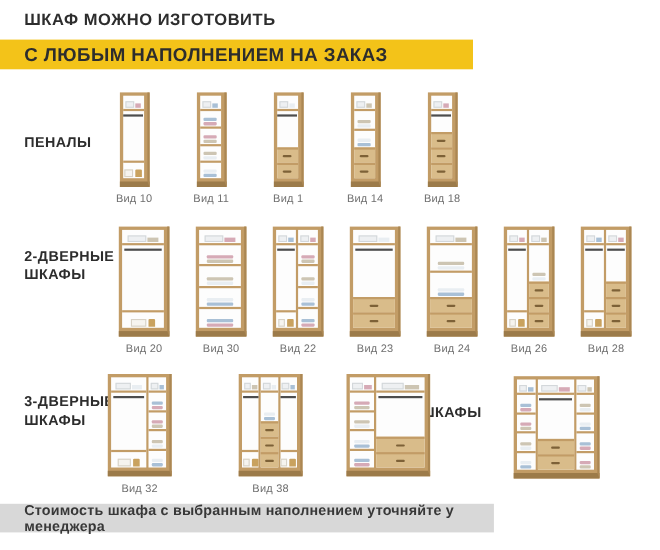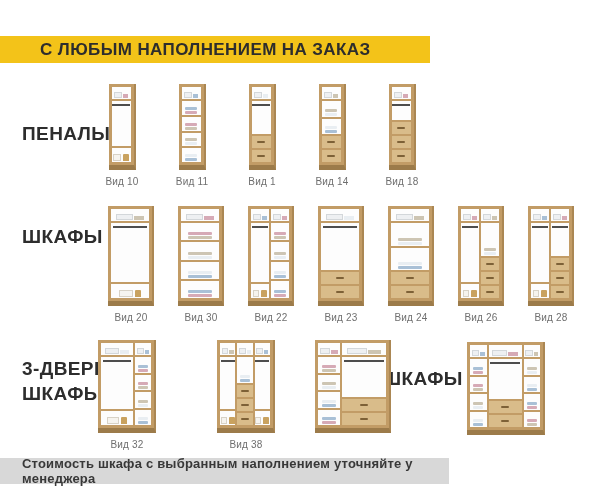--- a/index.html
+++ b/index.html
@@ -2,22 +2,22 @@
 <html><head>
 <meta charset="utf-8">
 <style>
   html,body{margin:0;padding:0;background:#fff;}
   #page{position:relative;width:600px;height:500px;background:#ffffff;overflow:hidden;
         font-family:"Liberation Sans",sans-serif;color:#2d2d2d;}
   .title1{position:absolute;left:22px;top:10px;font-size:15px;font-weight:bold;
           letter-spacing:.5px;color:#2d2d2d;}
   .banner{position:absolute;left:0;top:36px;width:430px;height:27px;background:#f3c319;
           display:flex;align-items:center;}
-  .banner span{padding-left:40px;font-size:17px;font-weight:bold;letter-spacing:.4px;color:#2d2d2d;}
-  .ghead{position:absolute;font-size:19px;font-weight:bold;line-height:1.3;
+  .banner span{padding-left:22px;font-size:17px;font-weight:bold;letter-spacing:.4px;color:#2d2d2d;}
+  .ghead{position:absolute;font-size:13px;font-weight:bold;line-height:1.3;
          letter-spacing:.4px;color:#2d2d2d;}
   #h1{left:22px;top:122px;}
   #h2{left:22px;top:225px;}
   #h3{left:22px;top:357px;}
   #h4{left:382px;top:367px;}
   .wrow{position:absolute;display:flex;align-items:flex-start;}
   #row1{left:87px;top:84px;}
   #row2{left:96px;top:206px;}
   #row3{left:98px;top:340px;}
   #row4{left:467px;top:342px;}
@@ -49,28 +49,30 @@
   .drawer{height:12px;background:#d9bc8a;display:flex;align-items:center;justify-content:center;}
   .handle{width:8px;height:2px;background:#7d6137;border-radius:1px;}
   .footerbar{position:absolute;left:0;top:458px;width:449px;height:26px;background:#d8d8d8;
              display:flex;align-items:center;}
   .footerbar span{padding-left:22px;font-size:13px;font-weight:bold;letter-spacing:.2px;color:#383838;}
 </style>
 </head>
 <body>
 
 <div id="page">
+  <div class="title1">ШКАФ МОЖНО ИЗГОТОВИТЬ</div>
   <div class="banner">
     <span>С ЛЮБЫМ НАПОЛНЕНИЕМ НА ЗАКАЗ</span>
   </div>
 
   <div class="ghead" id="h1">
     <div>ПЕНАЛЫ</div>
   </div>
   <div class="ghead" id="h2">
+    <div>2-ДВЕРНЫЕ</div>
     <div>ШКАФЫ</div>
   </div>
   <div class="ghead" id="h3">
     <div>3-ДВЕРНЫЕ</div>
     <div>ШКАФЫ</div>
   </div>
   <div class="ghead" id="h4">
     <div>ШКАФЫ</div>
   </div>
 

